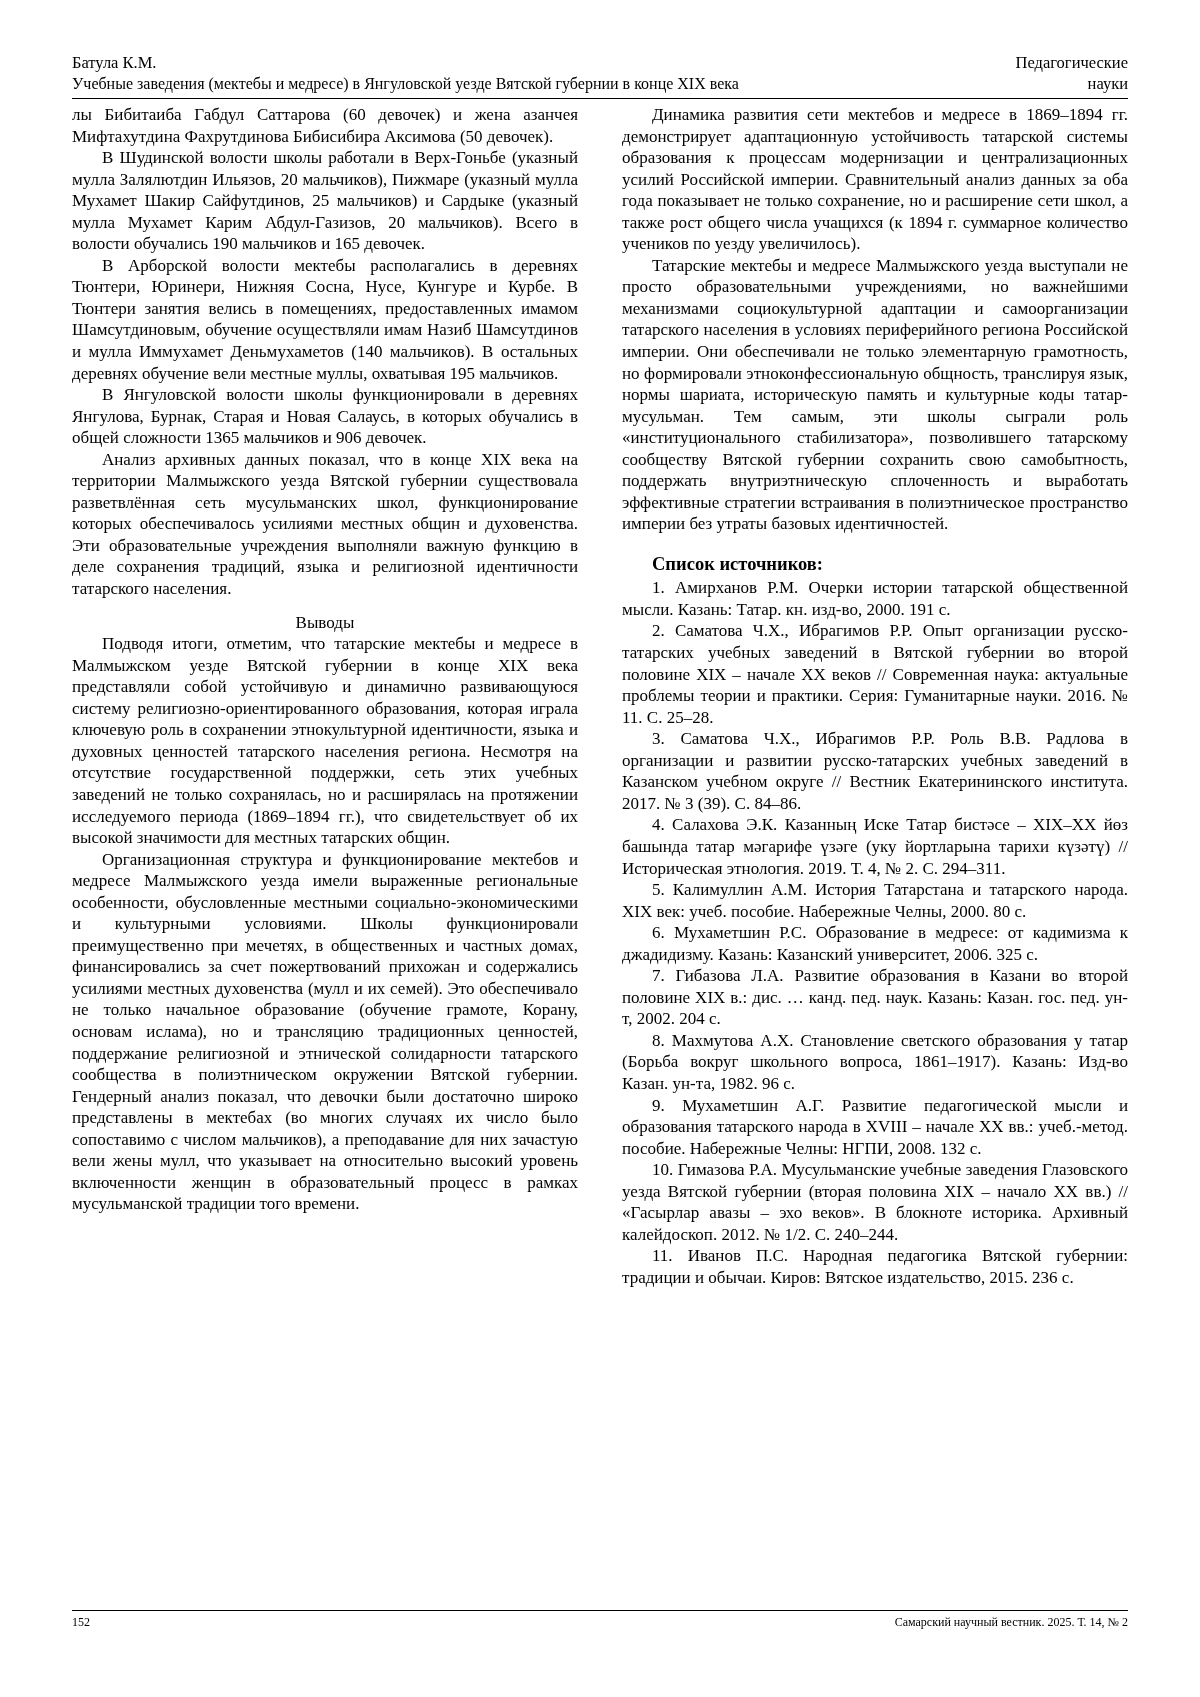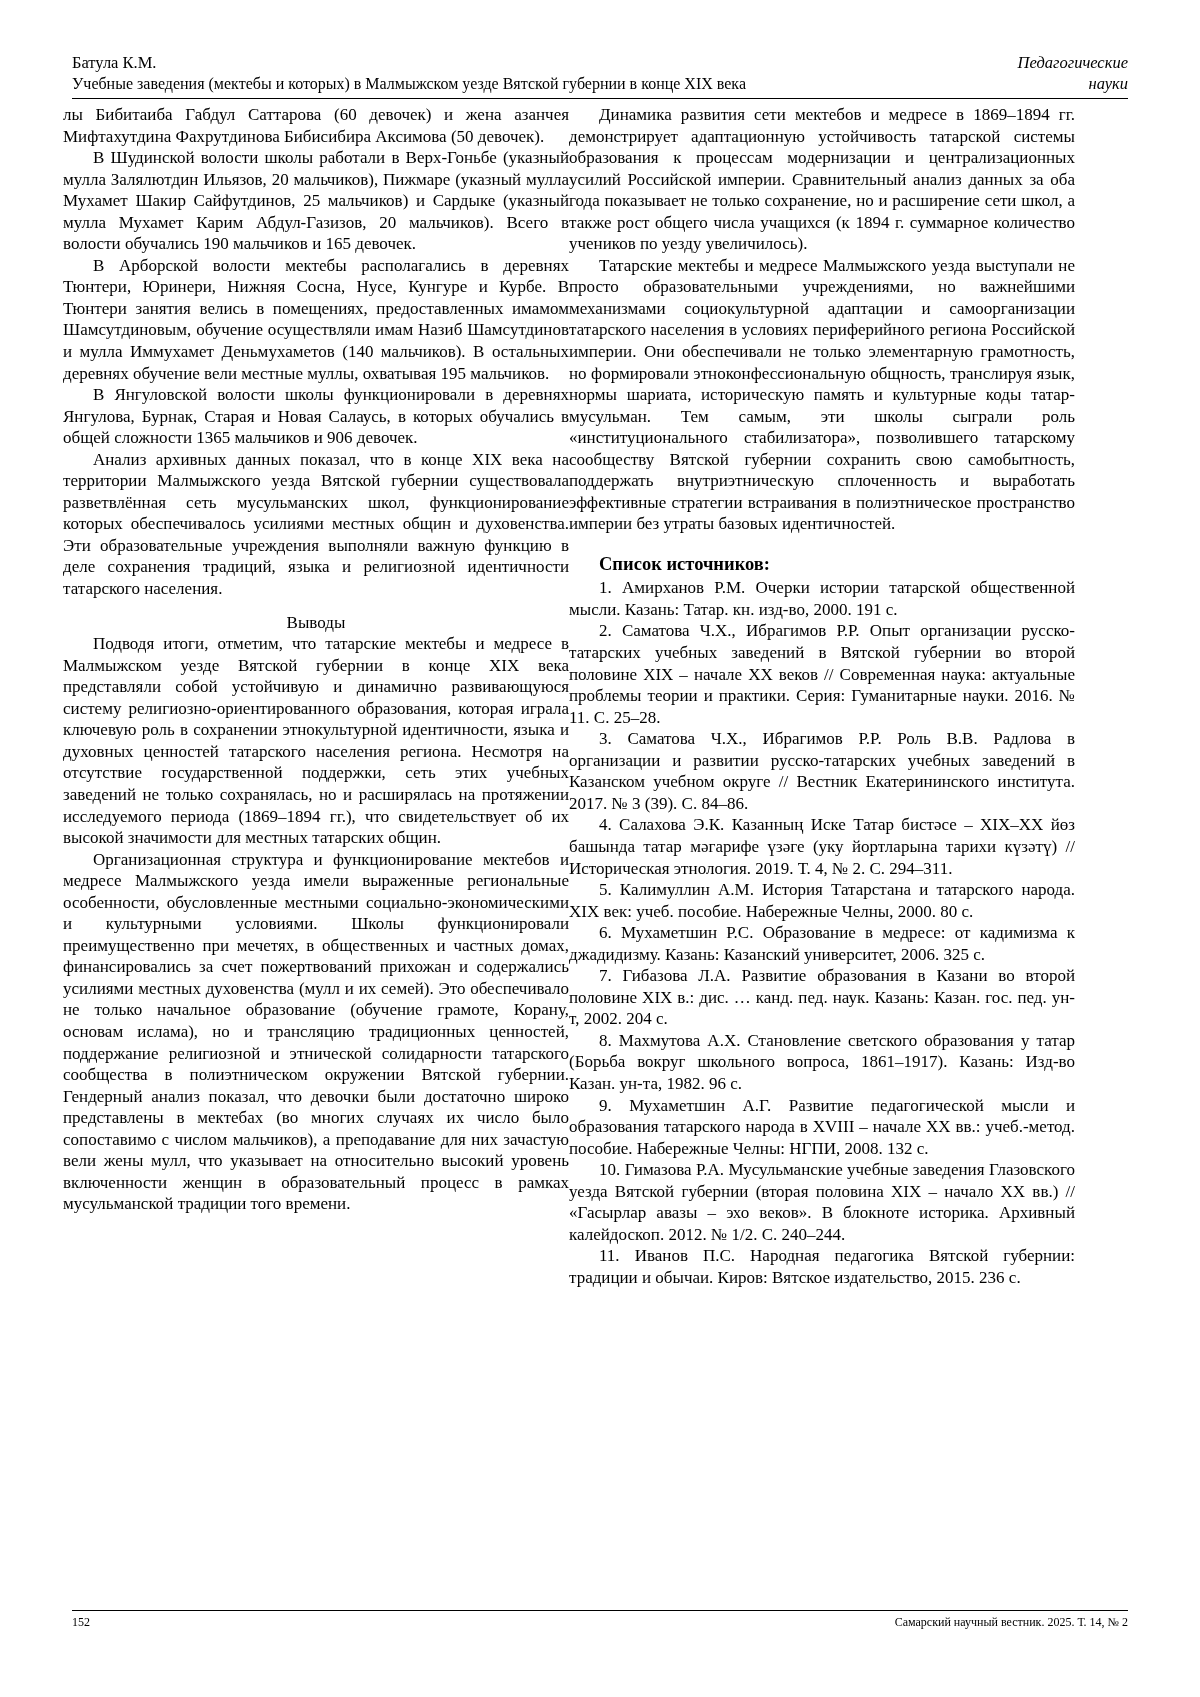--- a/index.html
+++ b/index.html
@@ -35,32 +35,32 @@
     justify-content: space-between;
     align-items: baseline;
     font-size: 16.5px;
     line-height: 1.28;
   }
   .header-left {
     text-align: left;
   }
   .header-right {
     text-align: left;
-    font-style: italic;
   }
   .header-line2 .header-left {
     font-size: 16px;
   }
   .columns {
     position: absolute;
-    left: 63px;
+    left: 72px;
     top: 104px;
     width: 1056px;
     height: 1490px;
     display: flex;
+    gap: 44px;
   }
   .col {
     width: 506px;
     font-size: 17px;
     line-height: 1.268;
     text-align: justify;
     text-justify: inter-word;
     hyphens: manual;
   }
   p {
@@ -107,21 +107,21 @@
 <body>
 
 <div class="page">
 
   <div class="header">
     <div class="header-row header-line1">
       <span class="header-left">Батула К.М.</span>
       <span class="header-right">Педагогические</span>
     </div>
     <div class="header-row header-line2">
-      <span class="header-left">Учебные заведения (мектебы и которых) в Малмыжском уезде Вятской губернии в конце XIX века</span>
+      <span class="header-left">Учебные заведения (мектебы и медресе) в Янгуловской уезде Вятской губернии в конце XIX века</span>
       <span class="header-right">науки</span>
     </div>
   </div>
 
   <div class="columns">
 
     <div class="col">
       <p class="noindent">лы Бибитаиба Габдул Саттарова (60 девочек) и жена азанчея Мифтахутдина Фахрутдинова Бибисибира Аксимова (50 девочек).</p>
       <p>В Шудинской волости школы работали в Верх-Гоньбе (указный мулла Залялютдин Ильязов, 20 мальчиков), Пижмаре (указный мулла Мухамет Шакир Сайфутдинов, 25 мальчиков) и Сардыке (указный мулла Мухамет Карим Абдул-Газизов, 20 мальчиков). Всего в волости обучались 190 мальчиков и 165 девочек.</p>
       <p>В Арборской волости мектебы располагались в деревнях Тюнтери, Юринери, Нижняя Сосна, Нусе, Кунгуре и Курбе. В Тюнтери занятия велись в помещениях, предоставленных имамом Шамсутдиновым, обучение осуществляли имам Назиб Шамсутдинов и мулла Иммухамет Деньмухаметов (140 мальчиков). В остальных деревнях обучение вели местные муллы, охватывая 195 мальчиков.</p>

